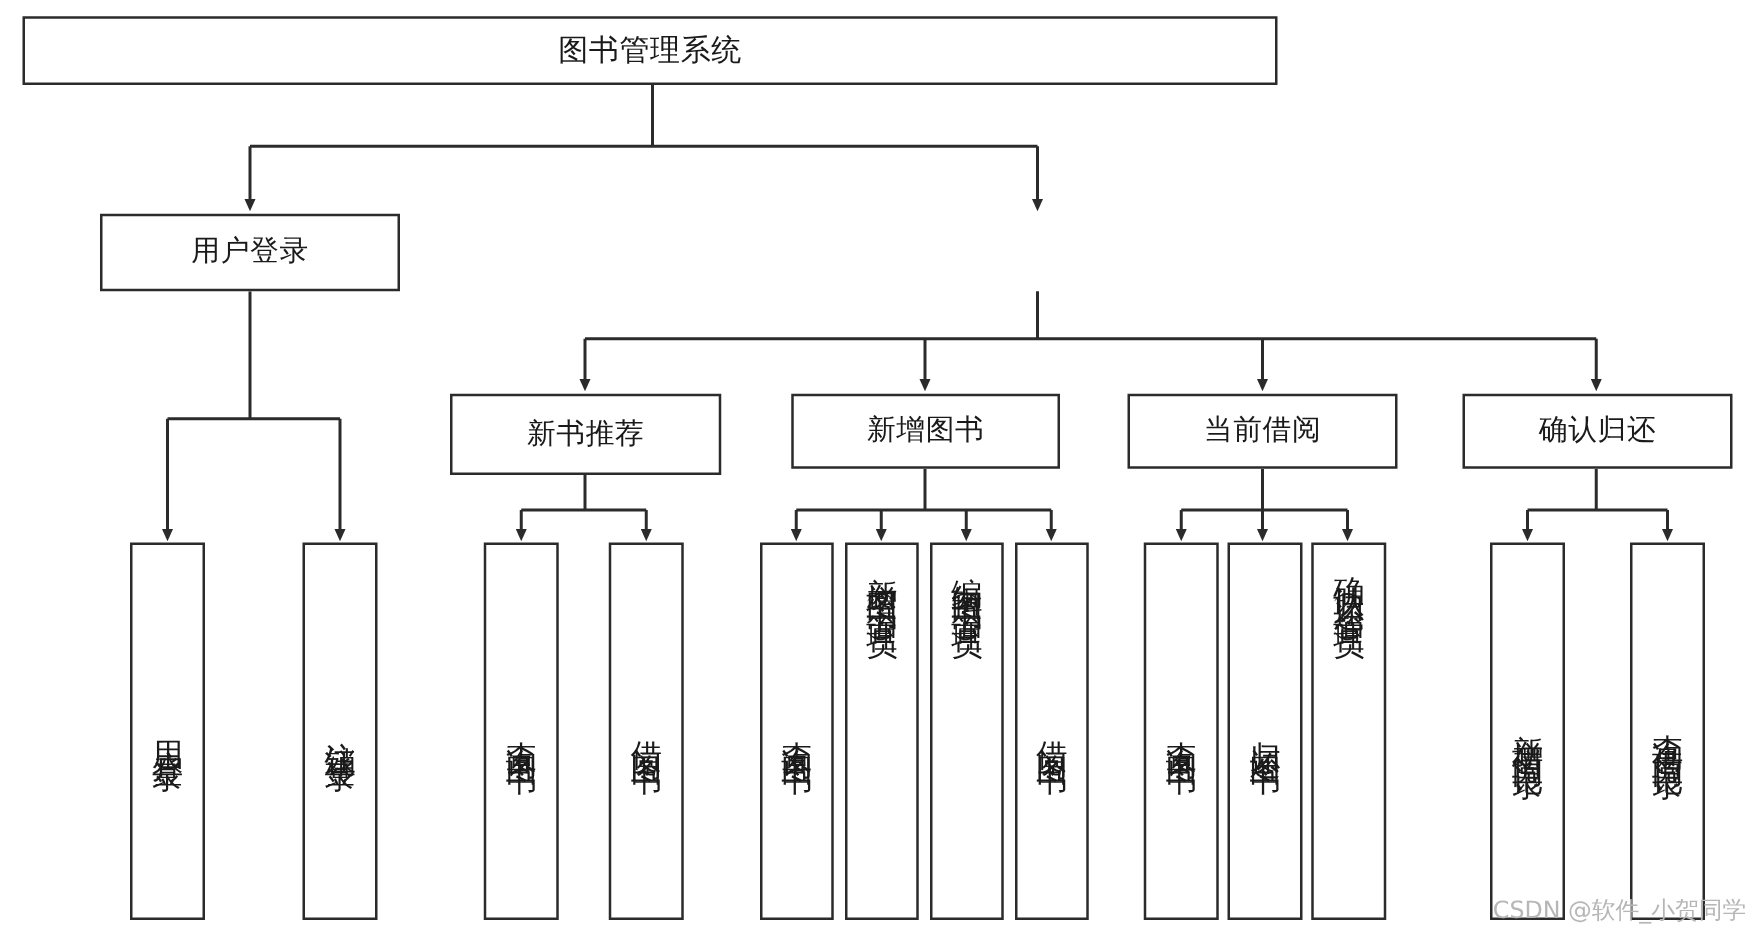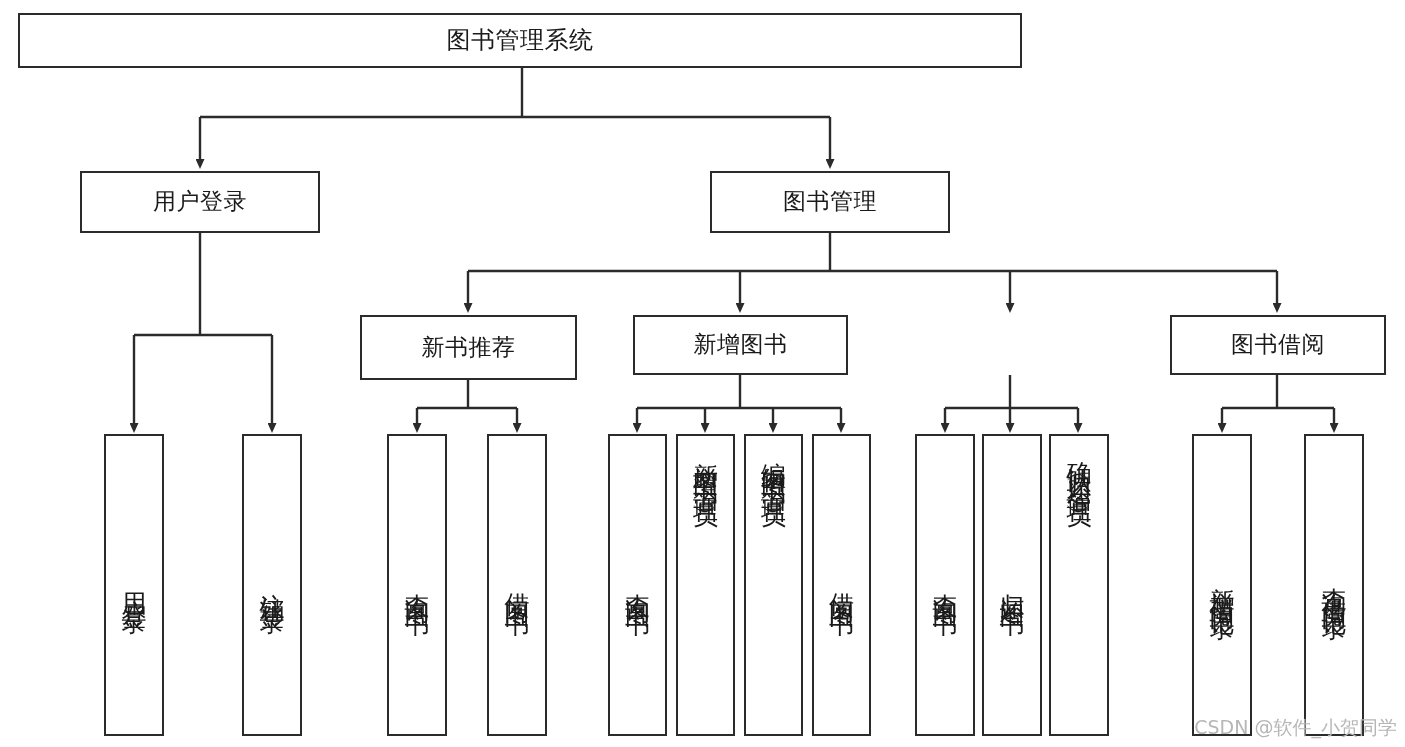--- a/index.html
+++ b/index.html
@@ -135,32 +135,32 @@
     </g>
   </svg>
 
   <div class="node horiz root" style="left:18px; top:13px; width:1004px; height:55px;">
     <span class="node-label">图书管理系统</span>
   </div>
 
   <div class="node horiz" style="left:80px; top:171px; width:240px; height:62px;">
     <span class="node-label">用户登录</span>
   </div>
-  <div class="node horiz" style="left:710px; top:171px; width:240px; height:62px;">
-    <span class="node-label">图书管理</span>
-  </div>
 
   <div class="node horiz" style="left:360px; top:315px; width:217px; height:65px;">
     <span class="node-label">新书推荐</span>
   </div>
   <div class="node horiz" style="left:633px; top:315px; width:215px; height:60px;">
     <span class="node-label">新增图书</span>
   </div>
+  <div class="node horiz" style="left:902px; top:315px; width:216px; height:60px;">
+    <span class="node-label">当前借阅</span>
+  </div>
   <div class="node horiz" style="left:1170px; top:315px; width:216px; height:60px;">
-    <span class="node-label">图书借阅</span>
+    <span class="node-label">确认归还</span>
   </div>
 
   <div class="node vert centered" style="left:104px; top:434px; width:60px; height:302px;">
     <span class="node-label">用户登录</span>
   </div>
   <div class="node vert centered" style="left:242px; top:434px; width:60px; height:302px;">
     <span class="node-label">注销登录</span>
   </div>
 
   <div class="node vert centered" style="left:387px; top:434px; width:60px; height:302px;">

